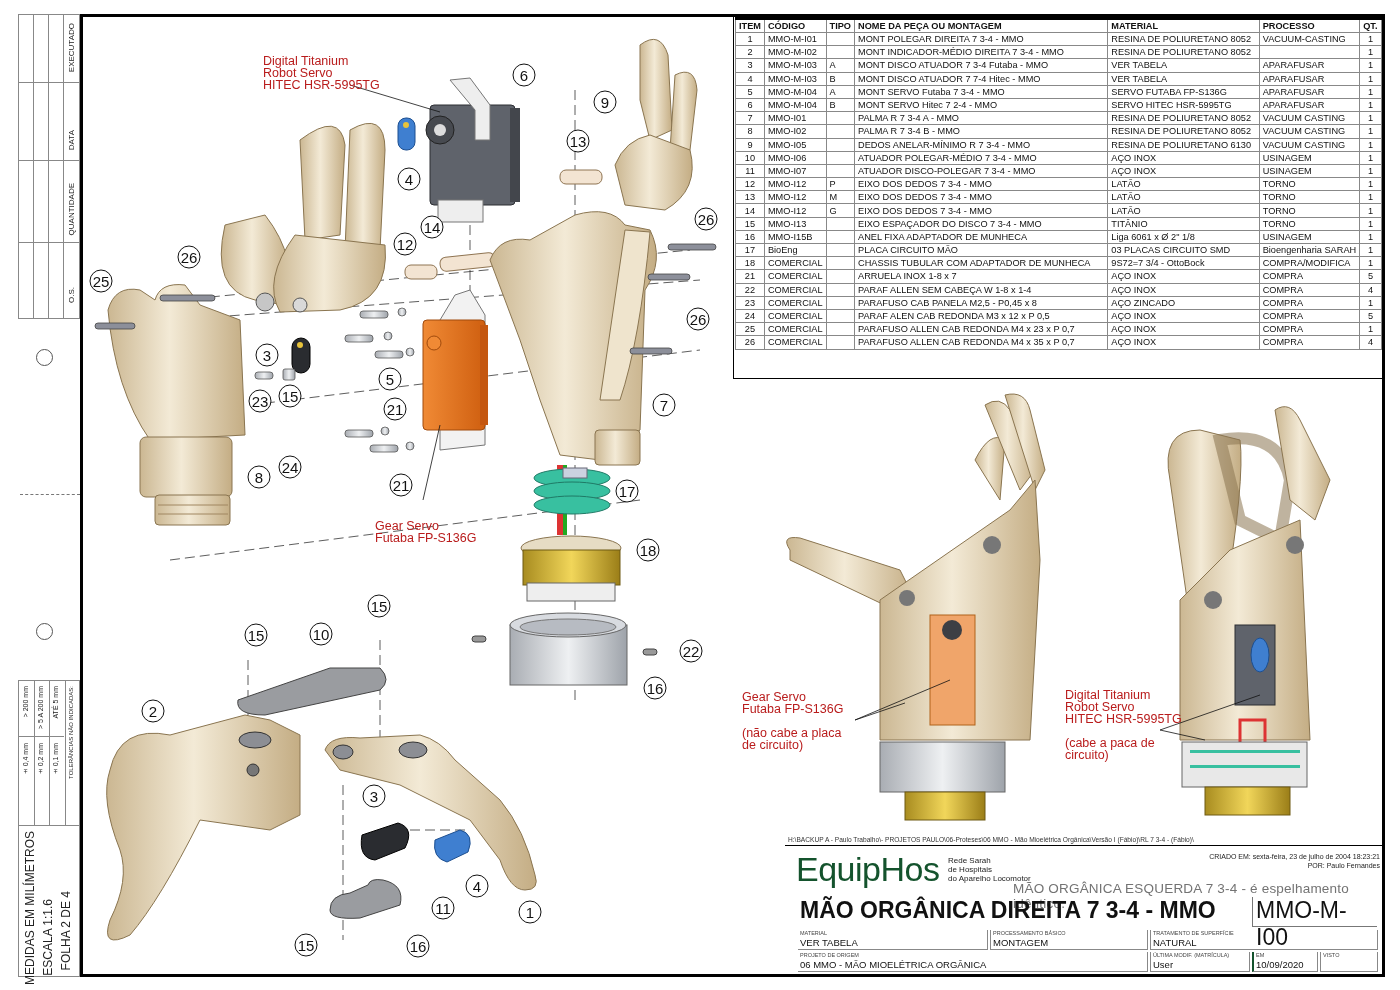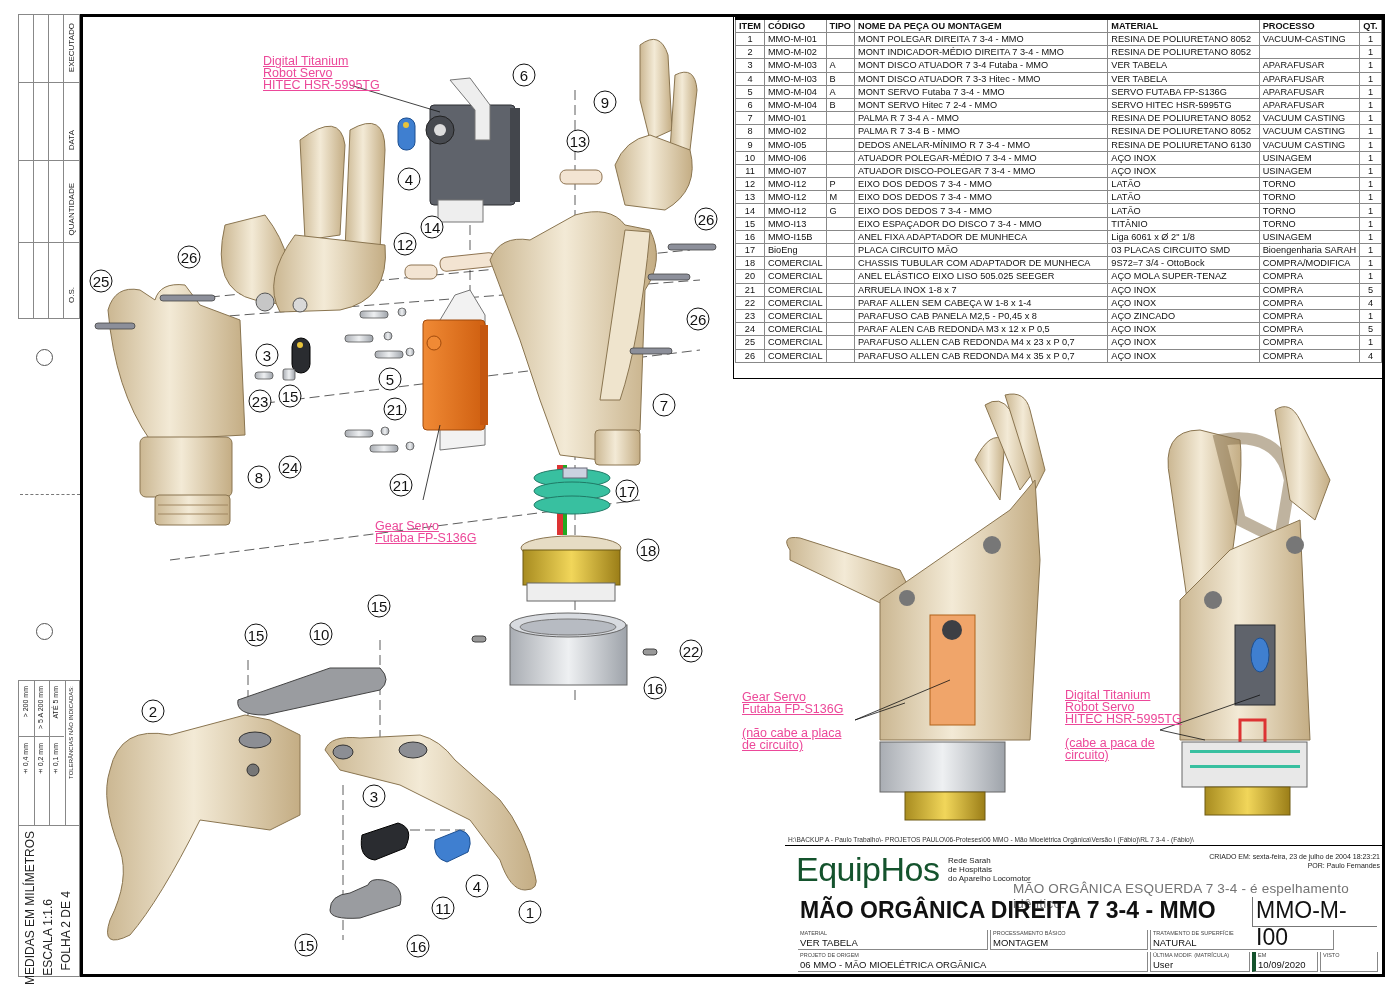--- a/index.html
+++ b/index.html
@@ -46,21 +46,21 @@
   .mirror-note { position: absolute; left: 1013px; top: 881px; font-size: 13.5px; letter-spacing: 0.2px; color: #737373; }
   .main-title { position: absolute; left: 800px; top: 897px; font-size: 23px; color: #111; font-weight: bold; }
   .drawing-no { position: absolute; left: 1252px; top: 897px; width: 125px; font-size: 23px; padding-left: 3px; border-left: 1px solid #777; border-bottom: 1px solid #777; height: 30px; }
   .tb-field { position: absolute; border-right: 1px solid #888; border-bottom: 1px solid #888; padding-left: 2px; }
   .tb-label { font-size: 5.5px; color: #444; display: block; line-height: 7px; }
   .tb-value { font-size: 9.5px; color: #111; display: block; line-height: 11px; }
 
   
   .drawing { position: absolute; left: 83px; top: 17px; width: 1299px; height: 957px; }
   .balloon-label { font-family: "Liberation Sans", sans-serif; font-size: 15px; fill: #111; }
-  .note { position: absolute; font-size: 12.5px; line-height: 12px; color: #ec4899; white-space: pre; text-decoration: underline; }
+  .note { position: absolute; font-size: 12.5px; line-height: 12px; color: #b91c1c; white-space: pre; }
 </style>
 </head>
 <body>
 
 <div class="rev-strip">
   <div class="rev-col" style="left:14px"></div>
   <div class="rev-col" style="left:29px"></div>
   <div class="rev-col" style="left:44px"></div>
   <div class="rev-row" style="top:67px"></div>
   <div class="rev-row" style="top:145px"></div>
@@ -495,21 +495,21 @@
         <td class="tipo">A</td>
         <td class="name">MONT DISCO ATUADOR 7 3-4 Futaba - MMO</td>
         <td class="mat">VER TABELA</td>
         <td class="proc">APARAFUSAR</td>
         <td class="qt">1</td>
       </tr>
       <tr>
         <td class="item">4</td>
         <td class="code">MMO-M-I03</td>
         <td class="tipo">B</td>
-        <td class="name">MONT DISCO ATUADOR 7 3-3 Hitec - MMO</td>
+        <td class="name">MONT DISCO ATUADOR 7 7-4 Hitec - MMO</td>
         <td class="mat">VER TABELA</td>
         <td class="proc">APARAFUSAR</td>
         <td class="qt">1</td>
       </tr>
       <tr>
         <td class="item">5</td>
         <td class="code">MMO-M-I04</td>
         <td class="tipo">A</td>
         <td class="name">MONT SERVO Futaba 7 3-4 - MMO</td>
         <td class="mat">SERVO FUTABA FP-S136G</td>
@@ -624,29 +624,20 @@
         <td class="proc">Bioengenharia SARAH</td>
         <td class="qt">1</td>
       </tr>
       <tr>
         <td class="item">18</td>
         <td class="code">COMERCIAL</td>
         <td class="tipo"></td>
         <td class="name">CHASSIS TUBULAR COM ADAPTADOR DE MUNHECA</td>
         <td class="mat">9S72=7 3/4 - OttoBock</td>
         <td class="proc">COMPRA/MODIFICA</td>
-        <td class="qt">1</td>
-      </tr>
-      <tr>
-        <td class="item">20</td>
-        <td class="code">COMERCIAL</td>
-        <td class="tipo"></td>
-        <td class="name">ANEL ELÁSTICO EIXO LISO 505.025 SEEGER</td>
-        <td class="mat">AÇO MOLA SUPER-TENAZ</td>
-        <td class="proc">COMPRA</td>
         <td class="qt">1</td>
       </tr>
       <tr>
         <td class="item">21</td>
         <td class="code">COMERCIAL</td>
         <td class="tipo"></td>
         <td class="name">ARRUELA INOX 1-8 x 7</td>
         <td class="mat">AÇO INOX</td>
         <td class="proc">COMPRA</td>
         <td class="qt">5</td>
@@ -716,32 +707,32 @@
 <div class="drawing-no">MMO-M-I00</div>
 
 <div class="tb-field" style="left:798px; top:930px; width:190px; height:20px">
   <span class="tb-label">MATERIAL</span>
   <span class="tb-value">VER TABELA</span>
 </div>
 <div class="tb-field" style="left:990px; top:930px; width:158px; height:20px; border-left:1px solid #888">
   <span class="tb-label">PROCESSAMENTO BÁSICO</span>
   <span class="tb-value">MONTAGEM</span>
 </div>
-<div class="tb-field" style="left:1150px; top:930px; width:184px; height:20px; border-left:1px solid #888">
+<div class="tb-field" style="left:1150px; top:930px; width:228px; height:20px; border-left:1px solid #888">
   <span class="tb-label">TRATAMENTO DE SUPERFÍCIE</span>
   <span class="tb-value">NATURAL</span>
 </div>
 <div class="tb-field" style="left:798px; top:952px; width:350px; height:20px">
   <span class="tb-label">PROJETO DE ORIGEM</span>
   <span class="tb-value">06 MMO - MÃO MIOELÉTRICA ORGÂNICA</span>
 </div>
 <div class="tb-field" style="left:1150px; top:952px; width:100px; height:20px; border-left:1px solid #888">
   <span class="tb-label">ÚLTIMA MODIF. (MATRÍCULA)</span>
   <span class="tb-value">User</span>
 </div>
-<div class="tb-field" style="left:1252px; top:952px; width:66px; height:20px; border-left:4px solid #14532d">
+<div class="tb-field" style="left:1252px; top:952px; width:66px; height:20px; border-left:2px solid #14532d">
   <span class="tb-label">EM</span>
   <span class="tb-value">10/09/2020</span>
 </div>
 <div class="tb-field" style="left:1320px; top:952px; width:58px; height:20px; border-left:1px solid #888">
   <span class="tb-label">VISTO</span>
   <span class="tb-value"></span>
 </div>
 
 </body></html>

